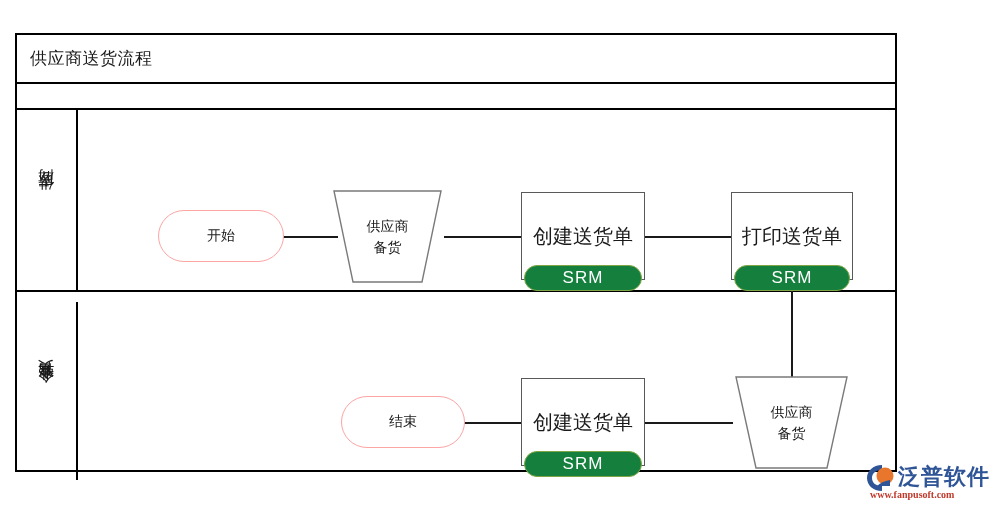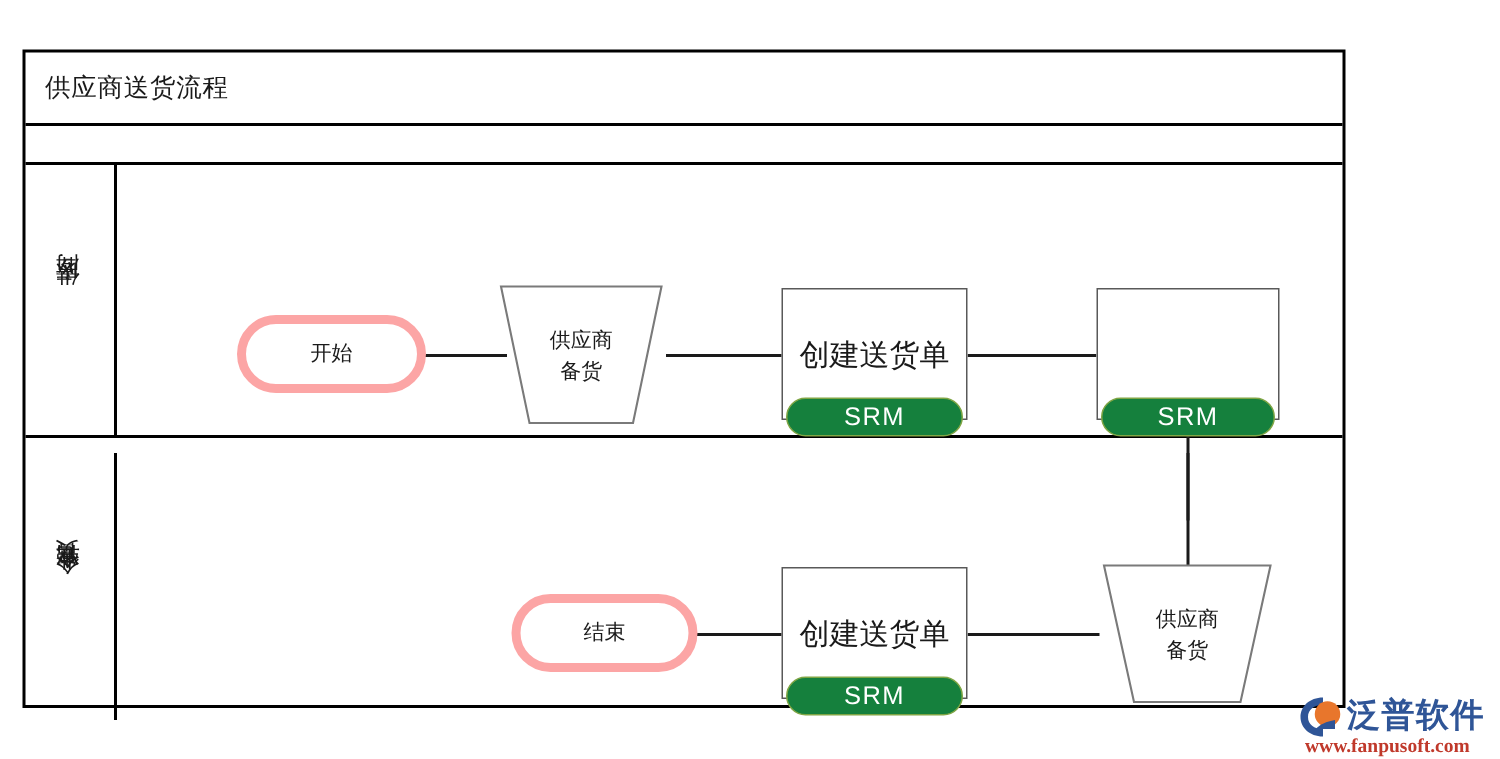--- a/index.html
+++ b/index.html
@@ -103,21 +103,21 @@
     border-left: 2px solid #1a1a1a;
   }
 
   
   .node {
     position: absolute;
     box-sizing: border-box;
   }
 
   .node-terminator {
-    border: 6px solid #fca5a5;
+    border: 1px solid #fca5a5;
     border-radius: 40px;
     background: #ffffff;
     display: flex;
     align-items: center;
     justify-content: center;
     font-size: 14px;
     color: #1a1a1a;
     font-family: Liberation Mono, monospace;
   }
 
@@ -193,21 +193,21 @@
     font-size: 22px;
     font-weight: bold;
     color: #2F5597;
     letter-spacing: 1px;
     white-space: nowrap;
   }
   .wm-url {
     position: absolute;
     left: 4px;
     top: 27px;
-    font-size: 13px;
+    font-size: 10px;
     font-weight: bold;
     color: #C0392B;
     letter-spacing: 0px;
     white-space: nowrap;
     font-family: "Liberation Serif", "DejaVu Serif", serif;
   }
 </style>
 </head>
 <body>
 
@@ -247,20 +247,21 @@
             <div>备货</div>
           </div>
         </div>
 
         <div class="node node-process" style="left:443px; top:82px; width:124px; height:88px;">
           <div class="proc-label">创建送货单</div>
           <div class="srm-pill">SRM</div>
         </div>
 
         <div class="node node-process" style="left:653px; top:82px; width:122px; height:88px;">
+          <div class="proc-label">打印送货单</div>
           <div class="srm-pill">SRM</div>
         </div>
 
       </div>
     </div>
 
     <div class="lane lane-bottom">
 
       <div class="lane-label-cell">
         <span class="lane-label-text">企业仓管员</span>

